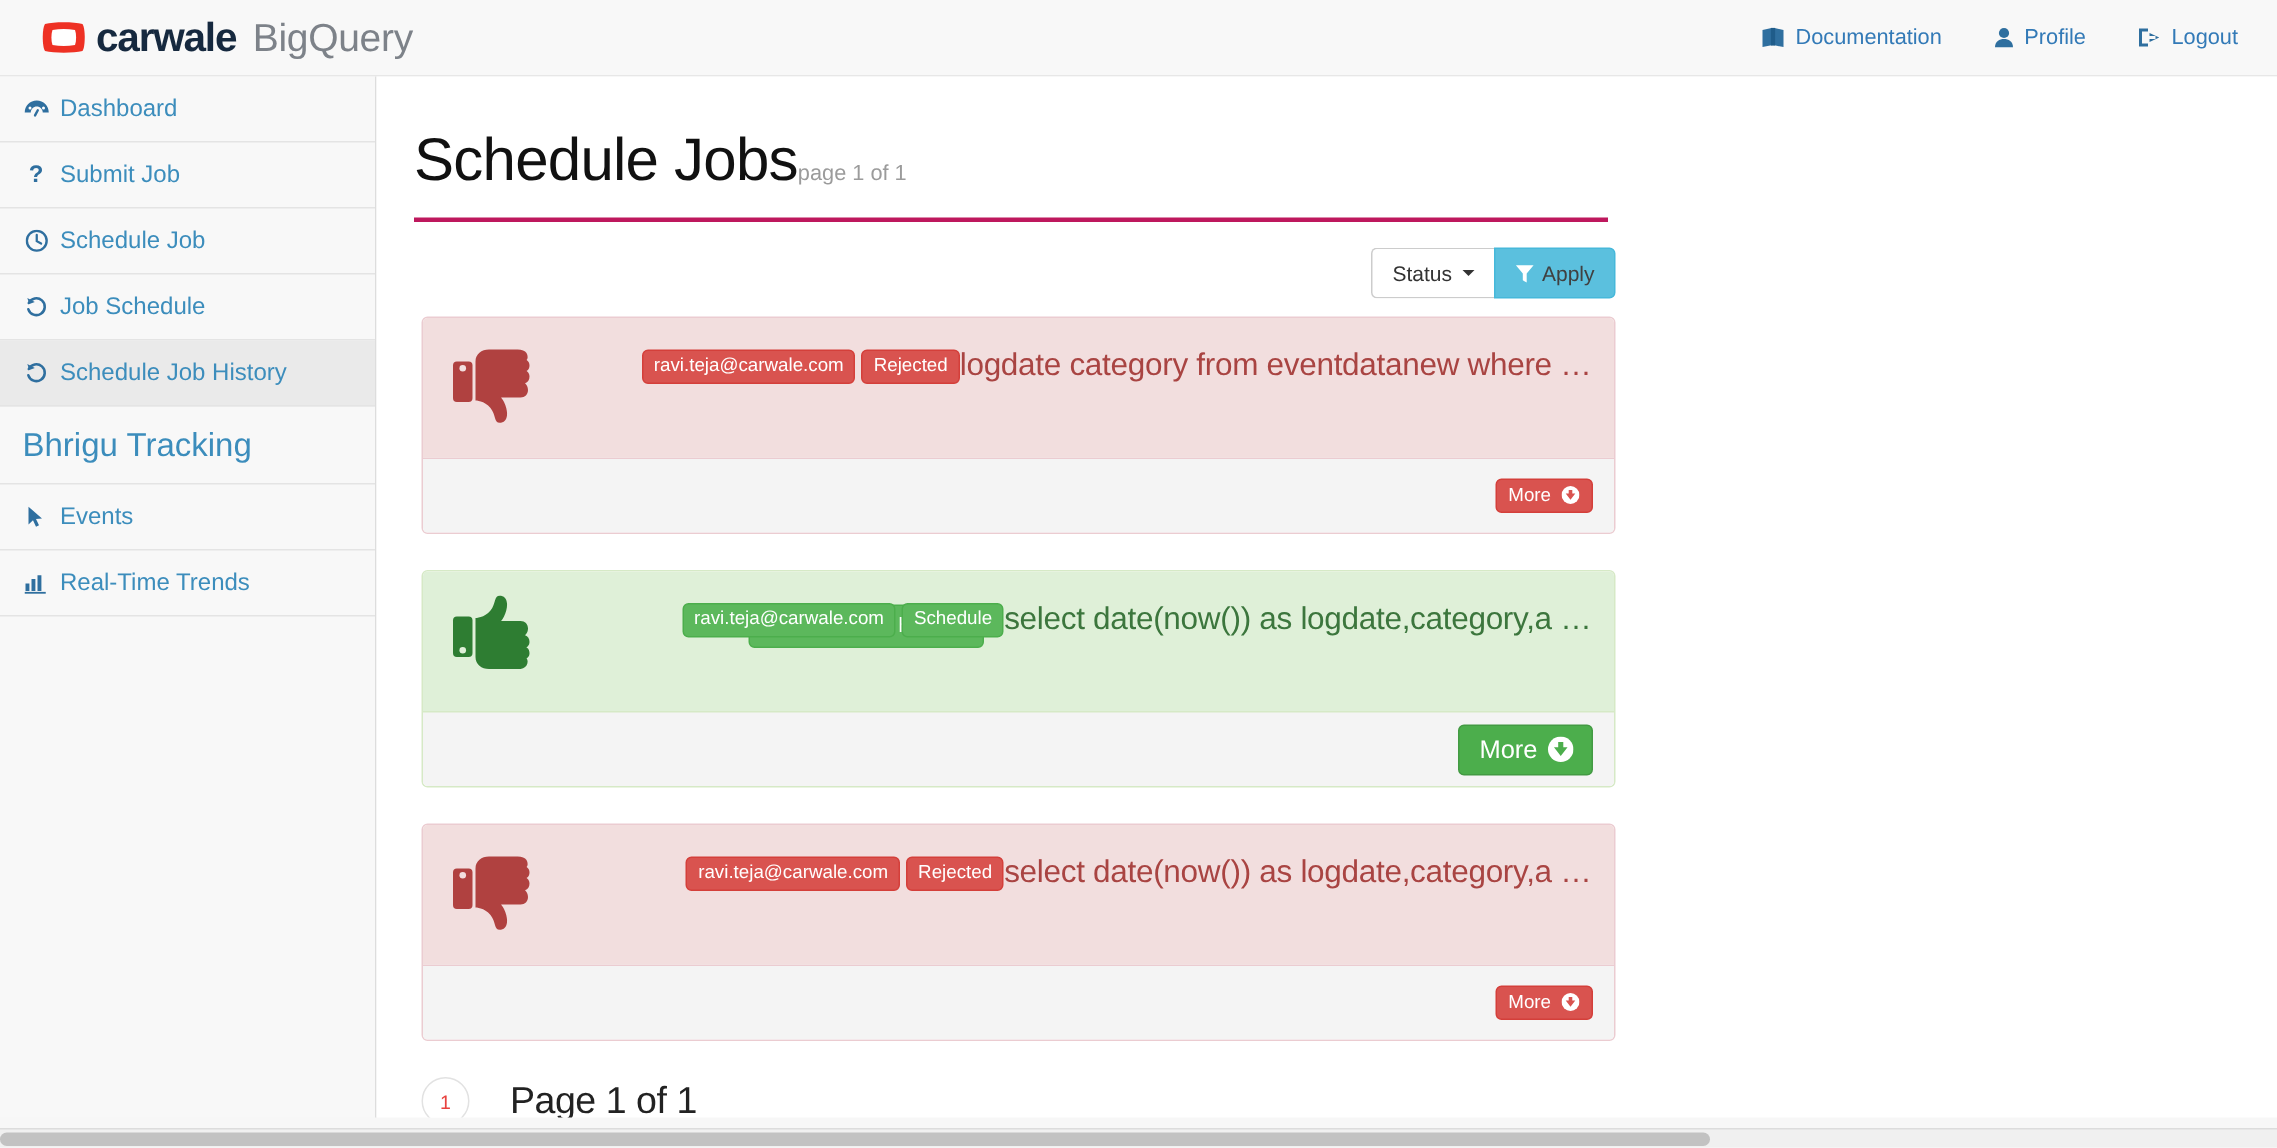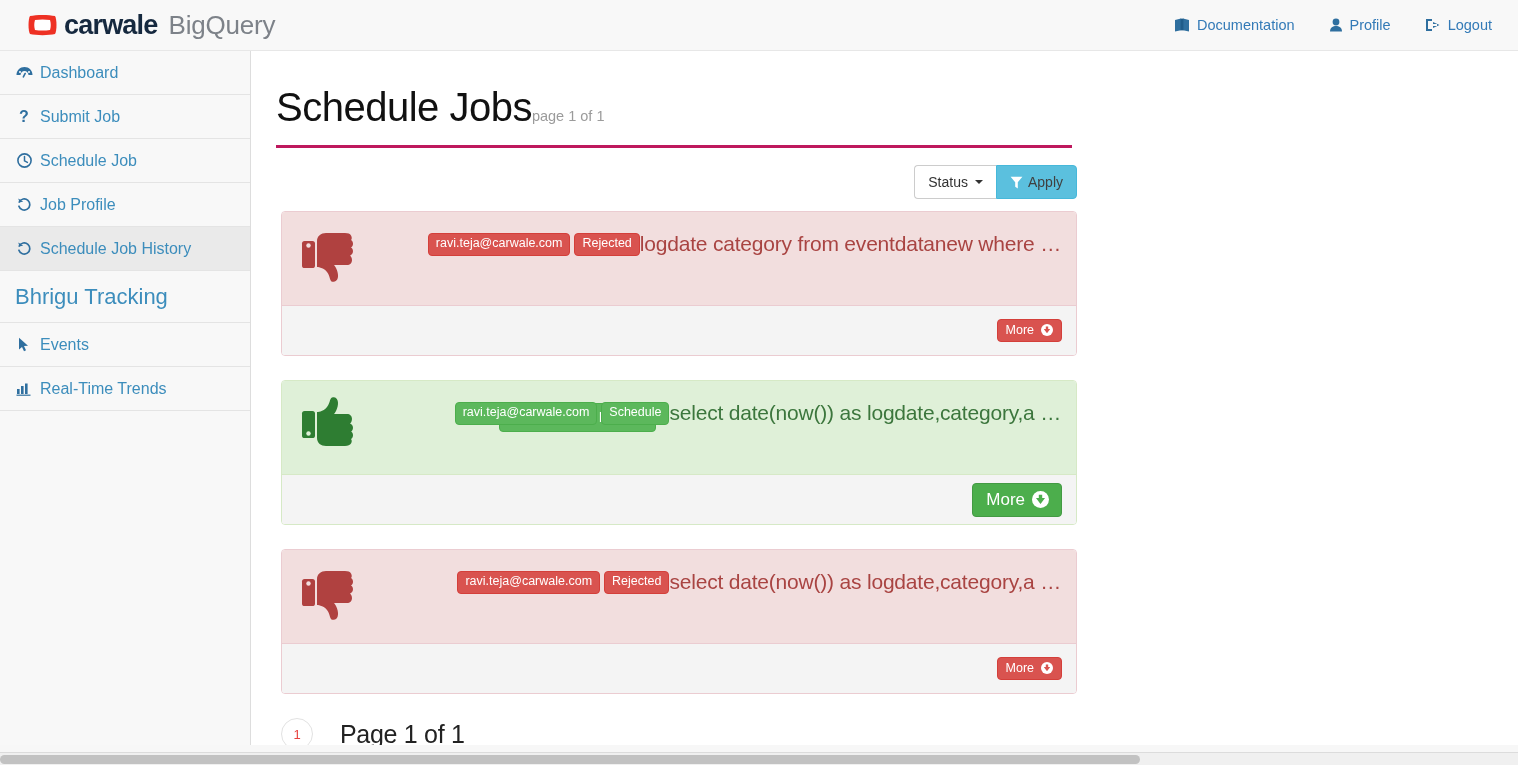--- a/index.html
+++ b/index.html
@@ -301,21 +301,21 @@
     <span>Schedule Job</span>
   </div>
 
   <div class="side-item">
     <span class="ico">
       <svg width="15" height="15" viewBox="0 0 15 15">
         <path d="M2.2 5 A5.6 5.6 0 1 1 1.9 9.2" fill="none" stroke="#2f6f9f" stroke-width="1.7" stroke-linecap="round"></path>
         <path d="M1.2 1.6 L2.6 5.6 L6.2 4.4 Z" fill="#2f6f9f"></path>
       </svg>
     </span>
-    <span>Job Profile</span>
+    <span>Job Schedule</span>
   </div>
 
   <div class="side-item active">
     <span class="ico">
       <svg width="15" height="15" viewBox="0 0 15 15">
         <path d="M2.2 5 A5.6 5.6 0 1 1 1.9 9.2" fill="none" stroke="#2f6f9f" stroke-width="1.7" stroke-linecap="round"></path>
         <path d="M1.2 1.6 L2.6 5.6 L6.2 4.4 Z" fill="#2f6f9f"></path>
       </svg>
     </span>
     <span>Schedule Job History</span>

